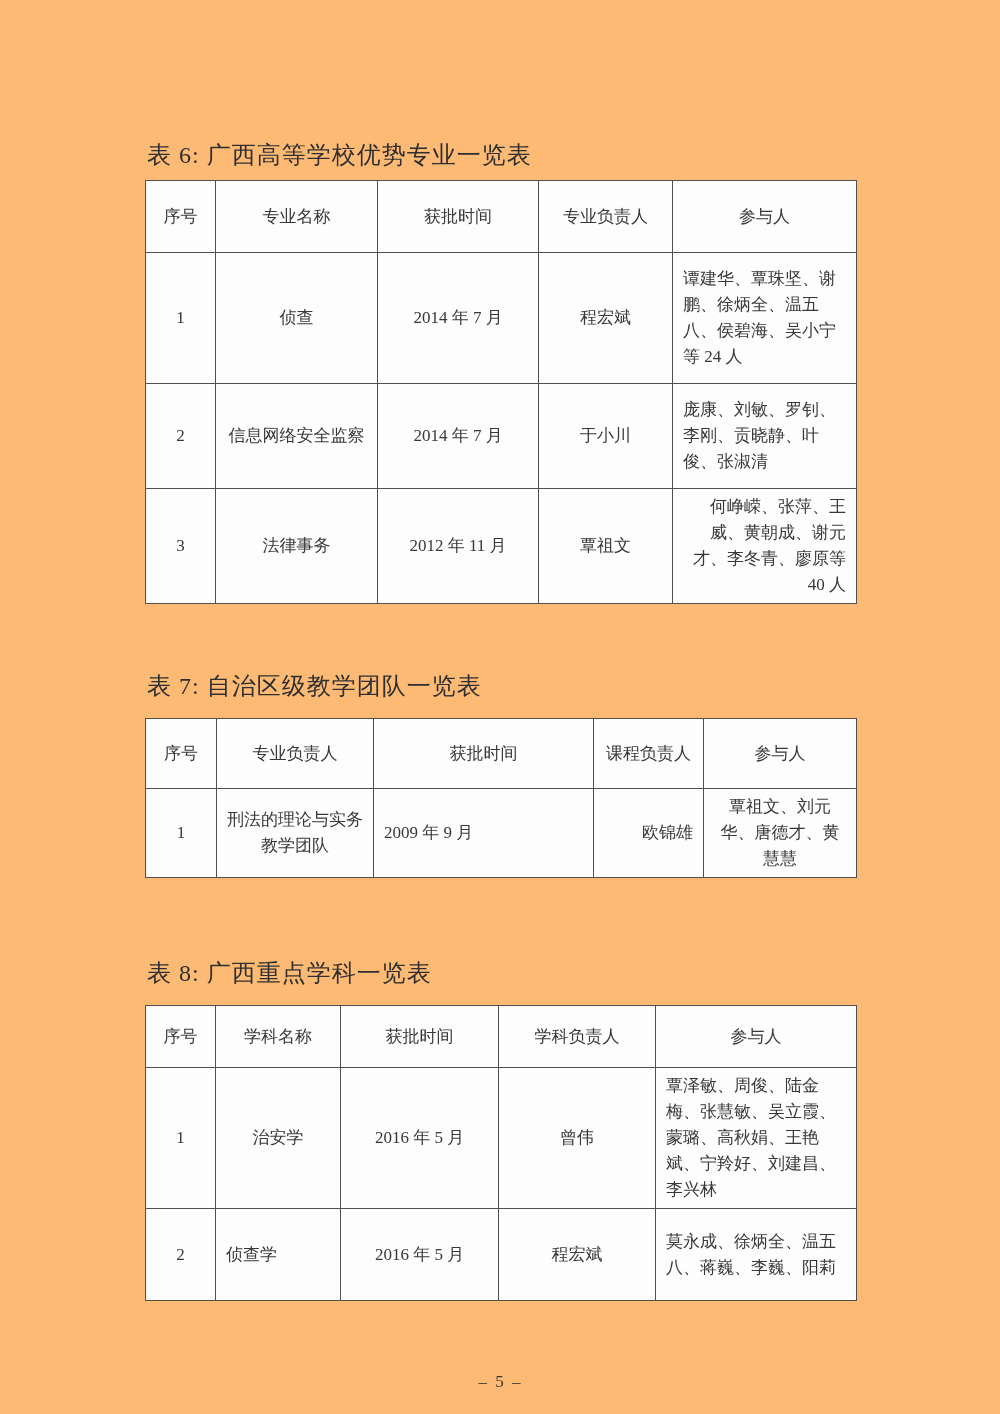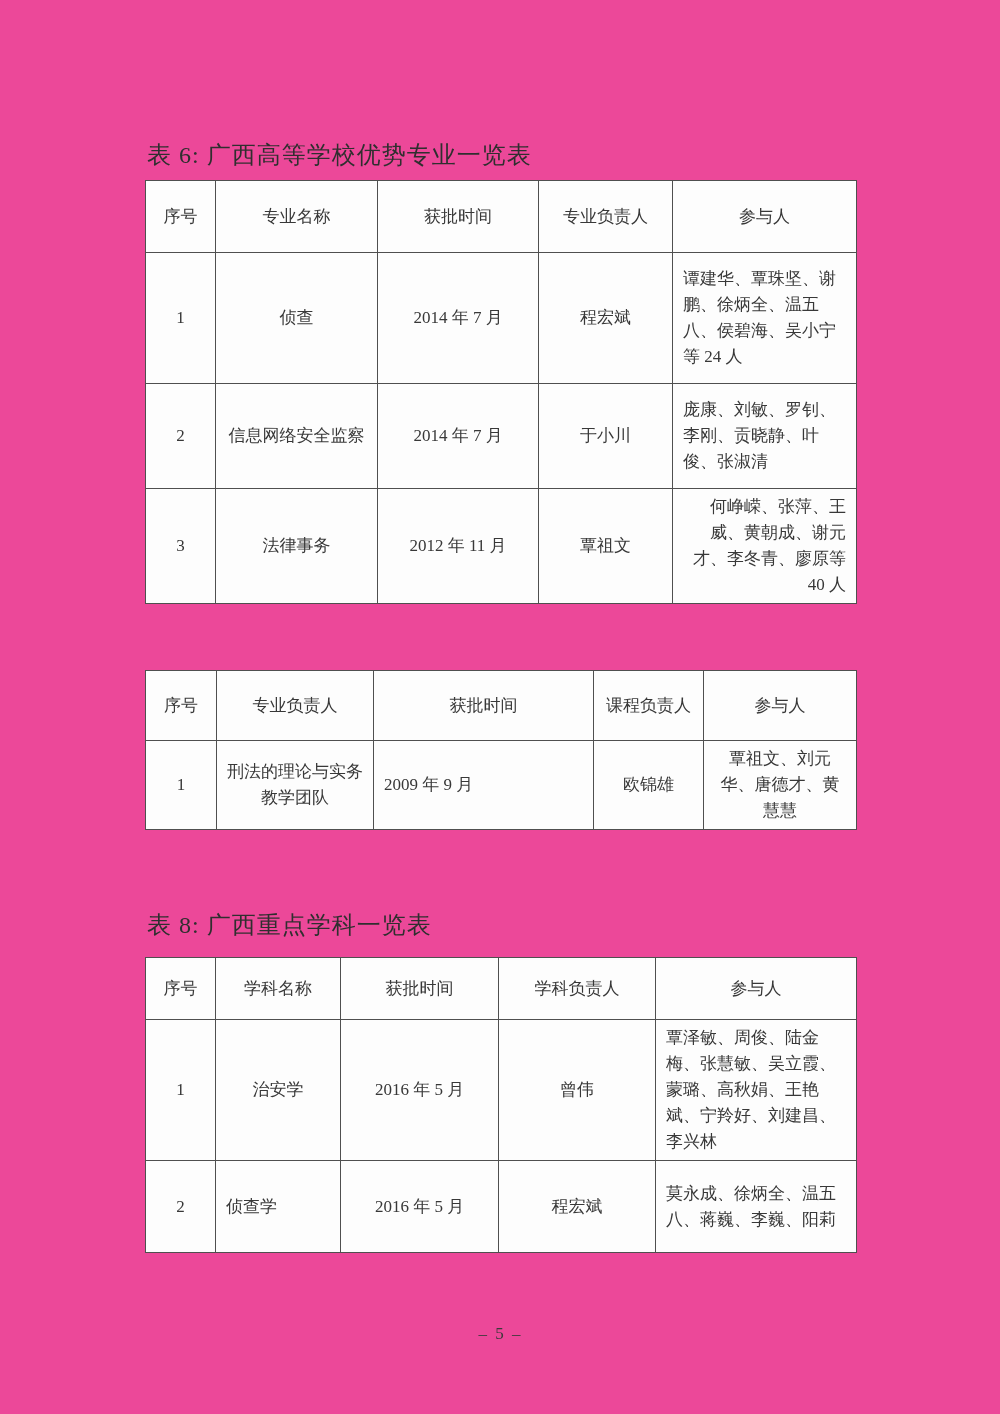--- a/index.html
+++ b/index.html
@@ -6,21 +6,21 @@
     margin: 0;
     padding: 0;
     background: #fdfdfd;
     font-family: "Liberation Serif", "DejaVu Serif", serif;
     color: #333333;
   }
   .page {
     position: relative;
     width: 1000px;
     height: 1414px;
-    background: #ec4899;
+    background: #fdba74;
     overflow: hidden;
   }
   .content {
     position: absolute;
     left: 145px;
     top: 0;
     width: 711px;
   }
   .table-block { margin: 0; }
   .sec0 { margin-top: 139px; }
@@ -108,20 +108,21 @@
               <td style="text-align: center;">法律事务</td>
               <td style="text-align: center;">2012 年 11 月</td>
               <td style="text-align: center;">覃祖文</td>
               <td style="text-align: right; margin-top: 30px;">何峥嵘、张萍、王威、黄朝成、谢元才、李冬青、廖原等 40 人</td>
             </tr>
           </tbody>
         </table>
     </section>
 
     <section class="table-block sec1">
+      <h2 class="table-title">表 7: 自治区级教学团队一览表</h2>
       <table class="doc-table">
           <colgroup>
             <col style="width: 71px;">
             <col style="width: 157px;">
             <col style="width: 220px;">
             <col style="width: 110px;">
             <col style="width: 153px;">
           </colgroup>
           <thead>
             <tr style="height: 70px;">
@@ -130,21 +131,21 @@
               <th>获批时间</th>
               <th>课程负责人</th>
               <th>参与人</th>
             </tr>
           </thead>
           <tbody>
             <tr style="height: 70px;">
               <td style="text-align: center;">1</td>
               <td style="text-align: center;">刑法的理论与实务教学团队</td>
               <td style="text-align: left;">2009 年 9 月</td>
-              <td style="text-align: center;">欧锦雄</td>
+              <td style="text-align: right;">欧锦雄</td>
               <td style="text-align: center;">覃祖文、刘元华、唐德才、黄慧慧</td>
             </tr>
           </tbody>
         </table>
     </section>
 
     <section class="table-block sec2">
       <h2 class="table-title">表 8: 广西重点学科一览表</h2>
       <table class="doc-table">
           <colgroup>

